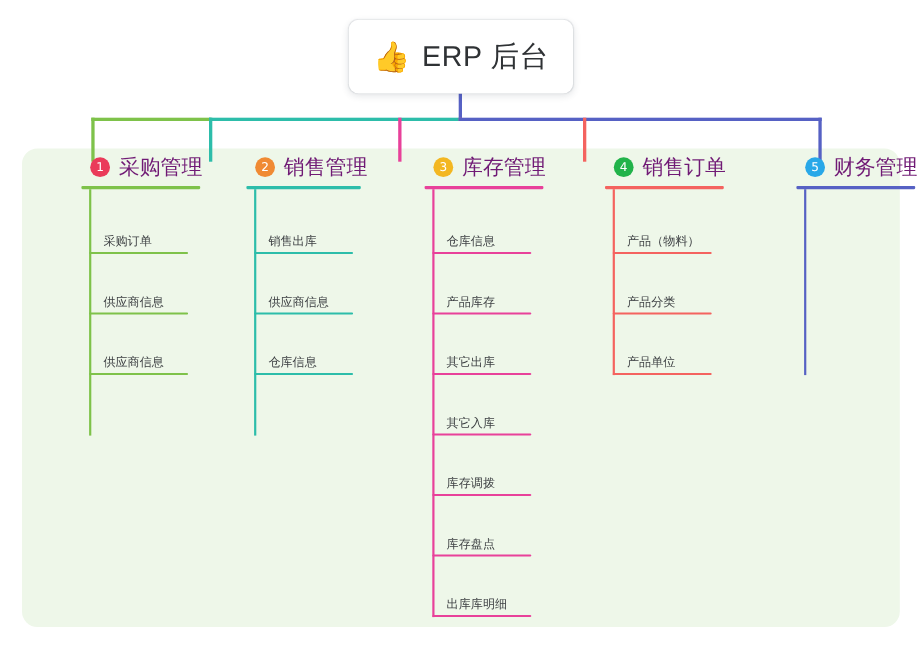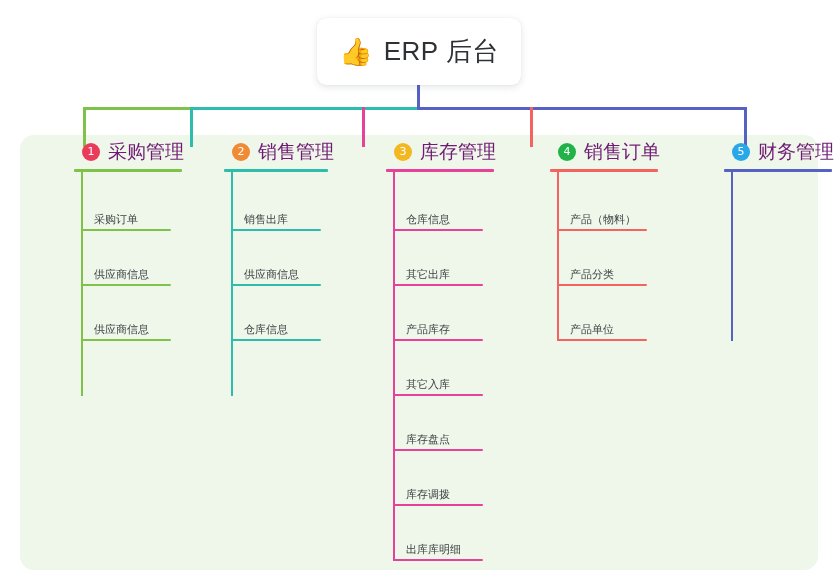--- a/index.html
+++ b/index.html
@@ -207,37 +207,37 @@
         <span class="col-title">库存管理</span>
       </div>
       <div class="col-rule" style="background: rgb(232, 65, 154); width: 108px;"></div>
       <div class="col-stem" style="background: rgb(232, 65, 154); height: 389px;"></div>
       <div class="items">
         <div class="item">
           <span class="item-label">仓库信息</span>
           <div class="item-rule" style="background: rgb(232, 65, 154);"></div>
         </div>
         <div class="item">
+          <span class="item-label">产品库存</span>
+          <div class="item-rule" style="background: rgb(232, 65, 154);"></div>
+        </div>
+        <div class="item">
           <span class="item-label">其它出库</span>
           <div class="item-rule" style="background: rgb(232, 65, 154);"></div>
         </div>
         <div class="item">
-          <span class="item-label">产品库存</span>
-          <div class="item-rule" style="background: rgb(232, 65, 154);"></div>
-        </div>
-        <div class="item">
           <span class="item-label">其它入库</span>
           <div class="item-rule" style="background: rgb(232, 65, 154);"></div>
         </div>
         <div class="item">
+          <span class="item-label">库存调拨</span>
+          <div class="item-rule" style="background: rgb(232, 65, 154);"></div>
+        </div>
+        <div class="item">
           <span class="item-label">库存盘点</span>
-          <div class="item-rule" style="background: rgb(232, 65, 154);"></div>
-        </div>
-        <div class="item">
-          <span class="item-label">库存调拨</span>
           <div class="item-rule" style="background: rgb(232, 65, 154);"></div>
         </div>
         <div class="item">
           <span class="item-label">出库库明细</span>
           <div class="item-rule" style="background: rgb(232, 65, 154);"></div>
         </div>
       </div>
     </div>
     <div class="column" style="left: 518px;">
       <div class="col-head">

